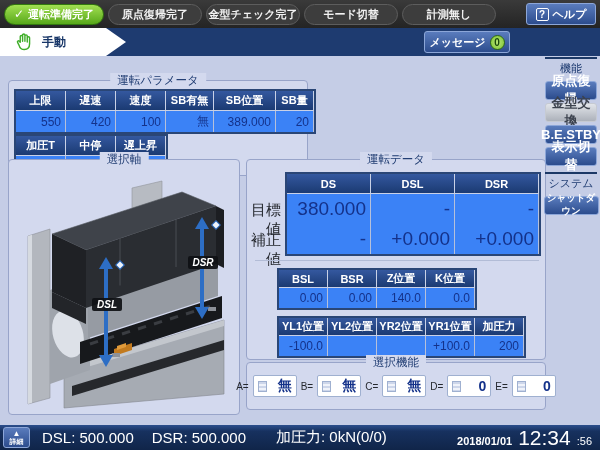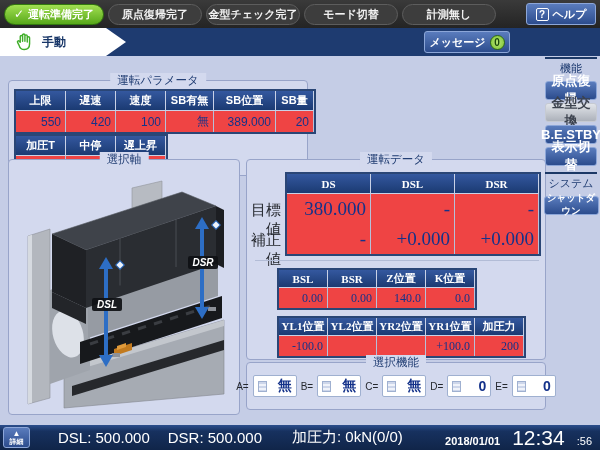--- a/index.html
+++ b/index.html
@@ -63,32 +63,32 @@
     position:absolute; background:#d3d9ee;
     border:1px solid #98a4c9; border-radius:4px;
   }
   .grp-title {
     position:absolute; top:-8px; left:50%; transform:translateX(-50%);
     background:#d3d9ee; padding:0 7px; font-size:11.5px; color:#1d3a70;
     white-space:nowrap;
   }
   .grp-params { left:8px; top:5px; width:300px; height:96px;margin-top:19px; }
   .grp-axis   { left:8px; top:103px; width:232px; height:256px;text-decoration:underline; }
-  .grp-opdata { left:246px; top:103px; width:300px; height:201px;font-family:Liberation Serif, serif; }
+  .grp-opdata { left:246px; top:103px; width:300px; height:201px; }
   .grp-selfn  { left:246px; top:306px; width:300px; height:48px;padding-left:32px; }
   
   .tbl { display:grid; border:2px solid #2a4676; position:absolute; background:#2a4676; }
   .hcell {
     background:linear-gradient(#34589f,#1b3a72); color:#fff;
     font-size:11px; font-weight:bold;
     display:flex; align-items:center; justify-content:center;
     border:1px solid #c9d1e6; border-width:0 1px 1px 0;
   }
   .vcell {
-    background:#ef4444; color:#14328a; font-size:12px;
+    background:#3b82f6; color:#14328a; font-size:12px;
     display:flex; align-items:center; justify-content:flex-end;
     padding-right:4px; border:1px solid #b6c0da; border-width:0 1px 0 0;
   }
   .tbl-p1 { left:5px; top:8px; grid-template-columns:50px 50px 50px 48px 62px 38px; grid-template-rows:20px 21px; }
   .tbl-p2 { left:5px; top:53px; grid-template-columns:50px 50px 50px; grid-template-rows:20px 21px; }
   .tbl-op { left:38px; top:12px; grid-template-columns:84px 84px 84px; grid-template-rows:20px 30px 30px; }
   .vcell.big { font-size:19px; }
   .row-label {
     position:absolute; width:30px; text-align:right; font-size:15px; color:#25282e;
   }
@@ -130,22 +130,22 @@
     background:linear-gradient(#2c4f8e 0%,#17315f 25%,#102549 100%);
     display:flex; align-items:center; color:#fff;
   }
   .detail-btn {
     margin-left:3px; width:27px; height:21px; flex-direction:column; gap:0;
     line-height:1;
   }
   .detail-btn .tri { font-size:8px; }
   .detail-btn .lbl { font-size:7px; font-weight:bold; }
   .sb-text { font-size:15px; }
-  .sb-dsl { margin-left:28px; } .sb-dsr { margin-left:18px; } .sb-press { margin-left:30px; }
-  .clock { margin-left:auto; margin-right:8px; display:flex; align-items:baseline; gap:12px;text-align:right; }
+  .sb-dsl { margin-left:12px; } .sb-dsr { margin-left:18px; } .sb-press { margin-left:30px; }
+  .clock { margin-left:auto; margin-right:8px; display:flex; align-items:baseline; gap:6px;text-align:right; }
   .clock .date { font-size:11px; font-weight:bold; }
   .clock .time { font-size:21px; }
   .clock .sec { font-size:11px; }
   
   .machine-wrap { position:absolute; left:7px; top:12px; width:216px; height:238px; }
 </style>
 </head>
 <body>
 
 <div class="topbar">

